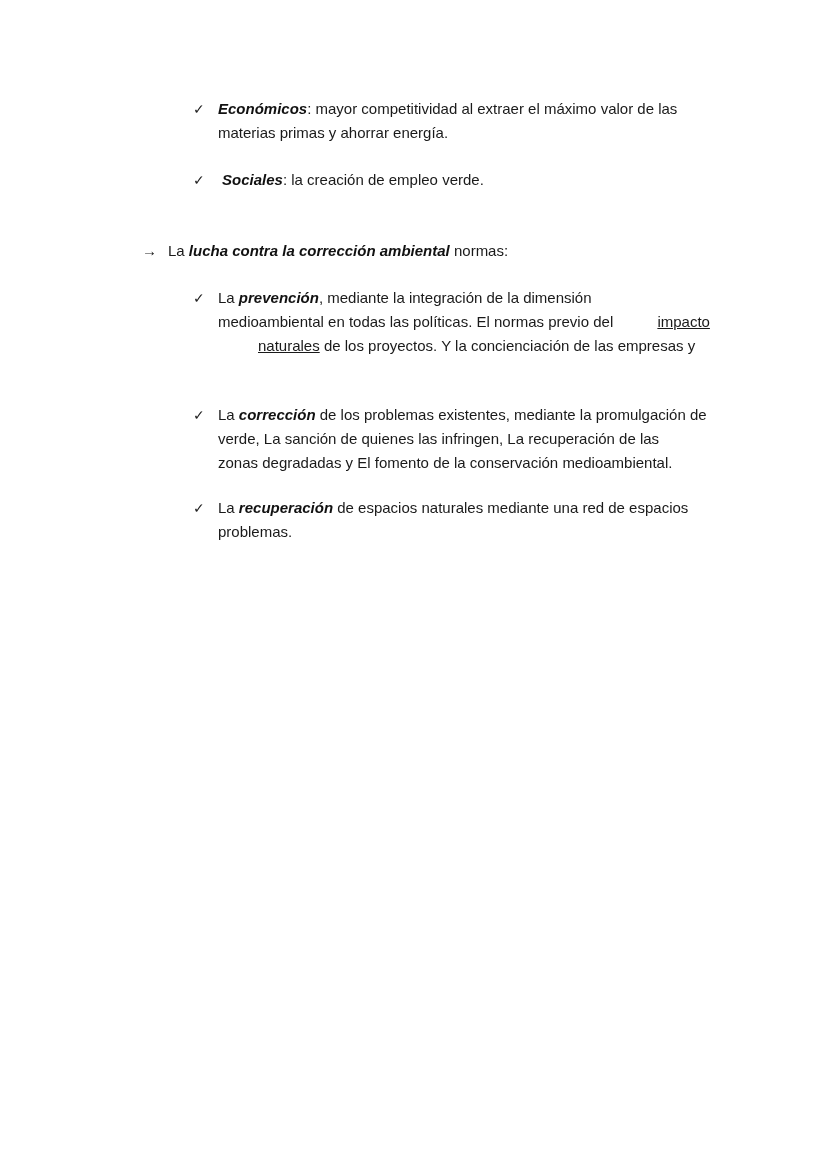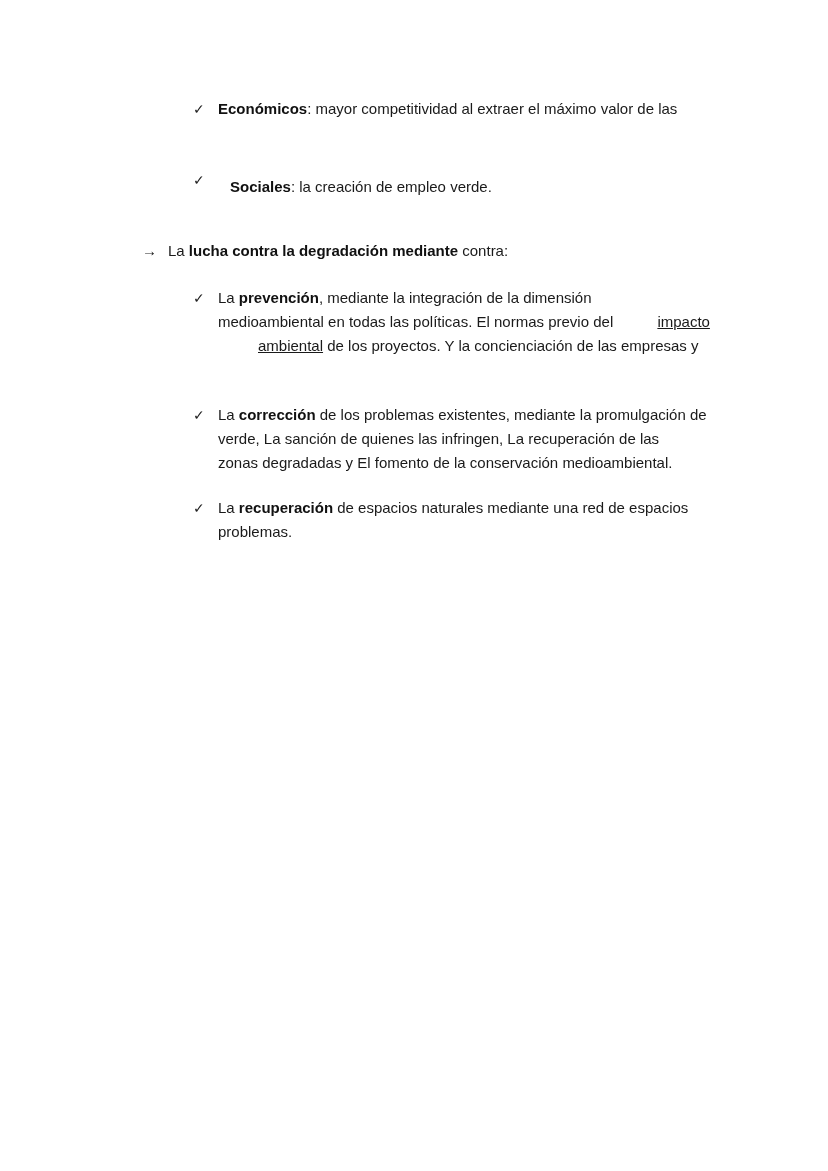--- a/index.html
+++ b/index.html
@@ -4,52 +4,53 @@
 <style>
   html, body { margin:0; padding:0; background:#ffffff; }
   body { width:828px; height:1171px; position:relative; overflow:hidden;
          font-family:"Liberation Sans", sans-serif; color:#1a1a1a; font-size:15px; }
   .page { position:absolute; left:0; top:0; width:828px; height:1171px; background:#fff; }
   .item { position:absolute; line-height:24px; }
   .check { position:absolute; left:193px; font-size:14px; color:#222; }
   .text { position:absolute; left:218px; width:500px; }
   .arrow-line { position:absolute; left:142px; top:239px; line-height:24px; }
   .arrow { display:inline-block; width:26px; }
-  b { font-weight:bold; color:#111; }
+  b { font-weight:bold; color:#111;font-style:italic; }
   u { text-decoration:underline;padding-left:40px; }
 </style>
 </head>
 <body>
 
 <div class="page">
 
   <div class="item" style="top:97px;left:0;">
     <span class="check">✓</span>
     <span class="text">
       <b>Económicos</b><span>: mayor competitividad al extraer el máximo valor de las</span><br>
+      <span>materias primas y ahorrar energía.</span>
     </span>
   </div>
 
   <div class="item" style="top:168px;left:0;">
     <span class="check">✓</span>
-    <span class="text" style="left:230px;margin-top:7px;">
+    <span class="text" style="left:222px;">
       <b>Sociales</b><span>: la creación de empleo verde.</span>
     </span>
   </div>
 
   <div class="arrow-line">
-    <span class="arrow">→</span><span>La </span><b>lucha contra la degradación mediante</b><span> contra:</span>
+    <span class="arrow">→</span><span>La </span><b>lucha contra la corrección ambiental</b><span> normas:</span>
   </div>
 
   <div class="item" style="top:286px;left:0;">
     <span class="check">✓</span>
     <span class="text">
       <span>La </span><b>prevención</b><span>, mediante la integración de la dimensión</span><br>
       <span>medioambiental en todas las políticas. El normas previo del </span><u>impacto</u><br>
-      <u>ambiental</u><span> de los proyectos. Y la concienciación de las empresas y</span><br>
+      <u>naturales</u><span> de los proyectos. Y la concienciación de las empresas y</span><br>
     </span>
   </div>
 
   <div class="item" style="top:403px;left:0;">
     <span class="check">✓</span>
     <span class="text" style="width:520px;">
       <span>La </span><b>corrección</b><span> de los problemas existentes, mediante la promulgación de</span><br>
       <span>verde, La sanción de quienes las infringen, La recuperación de las</span><br>
       <span>zonas degradadas y El fomento de la conservación medioambiental.</span>
     </span>

